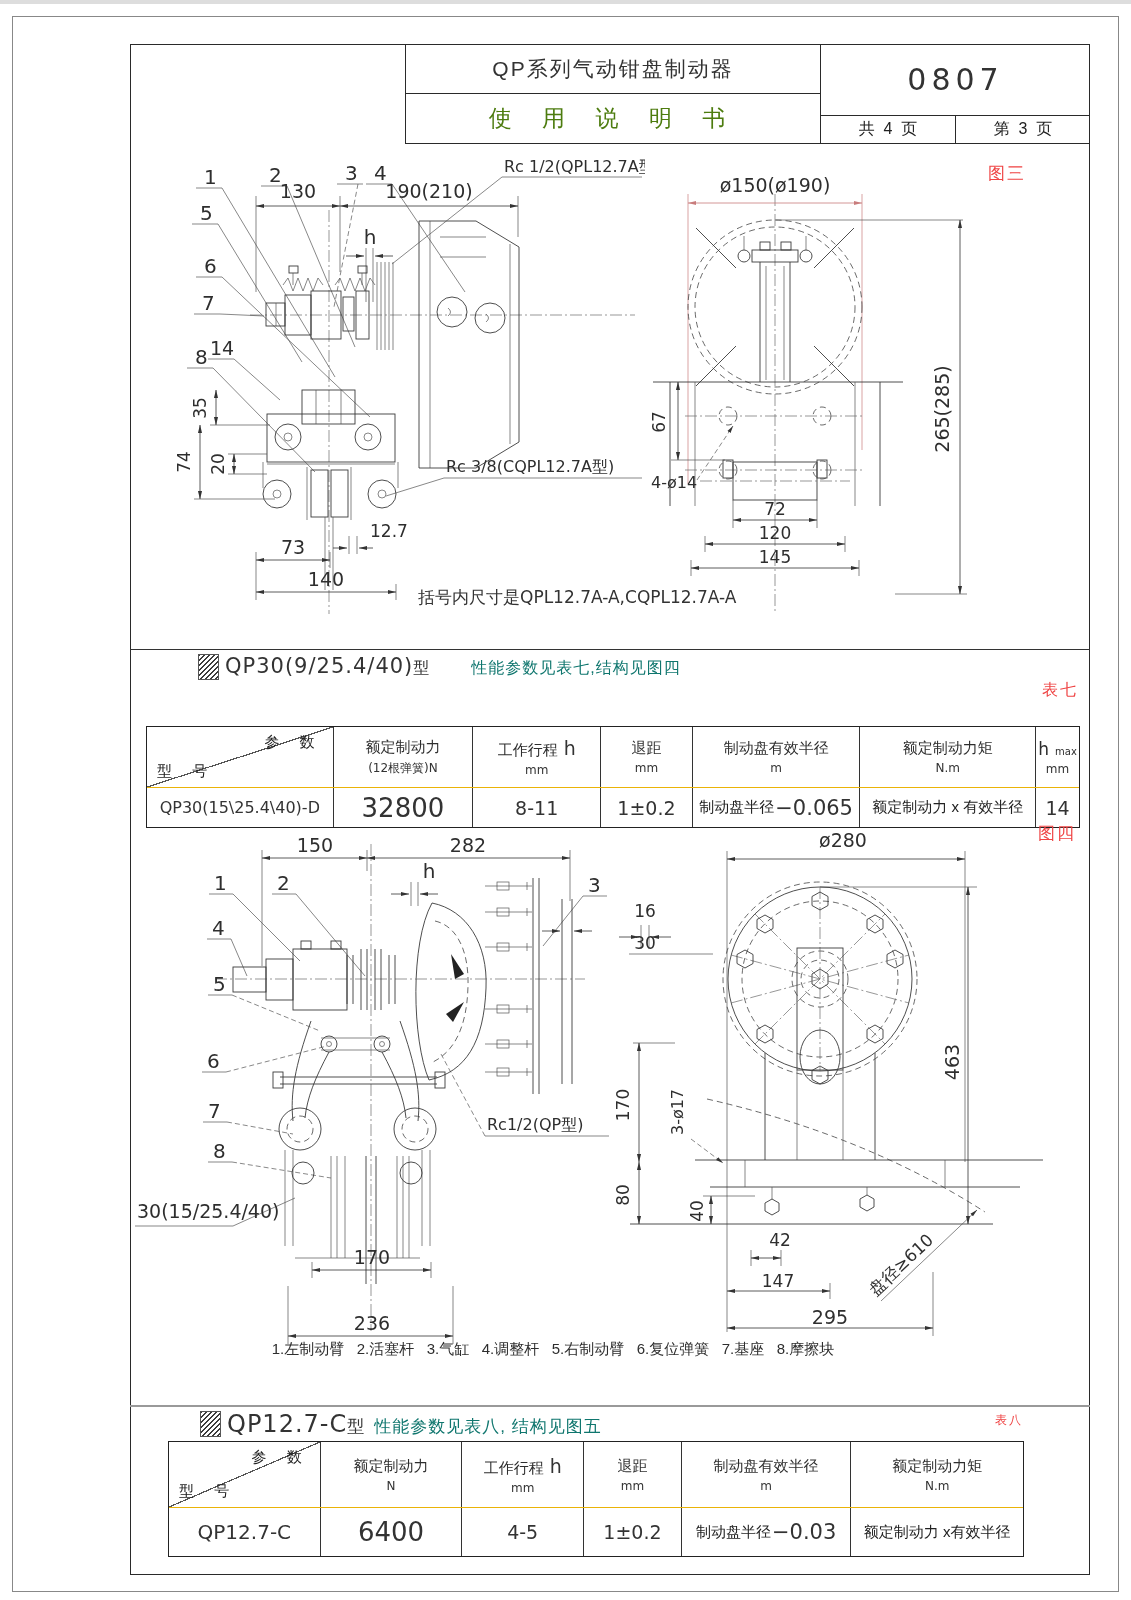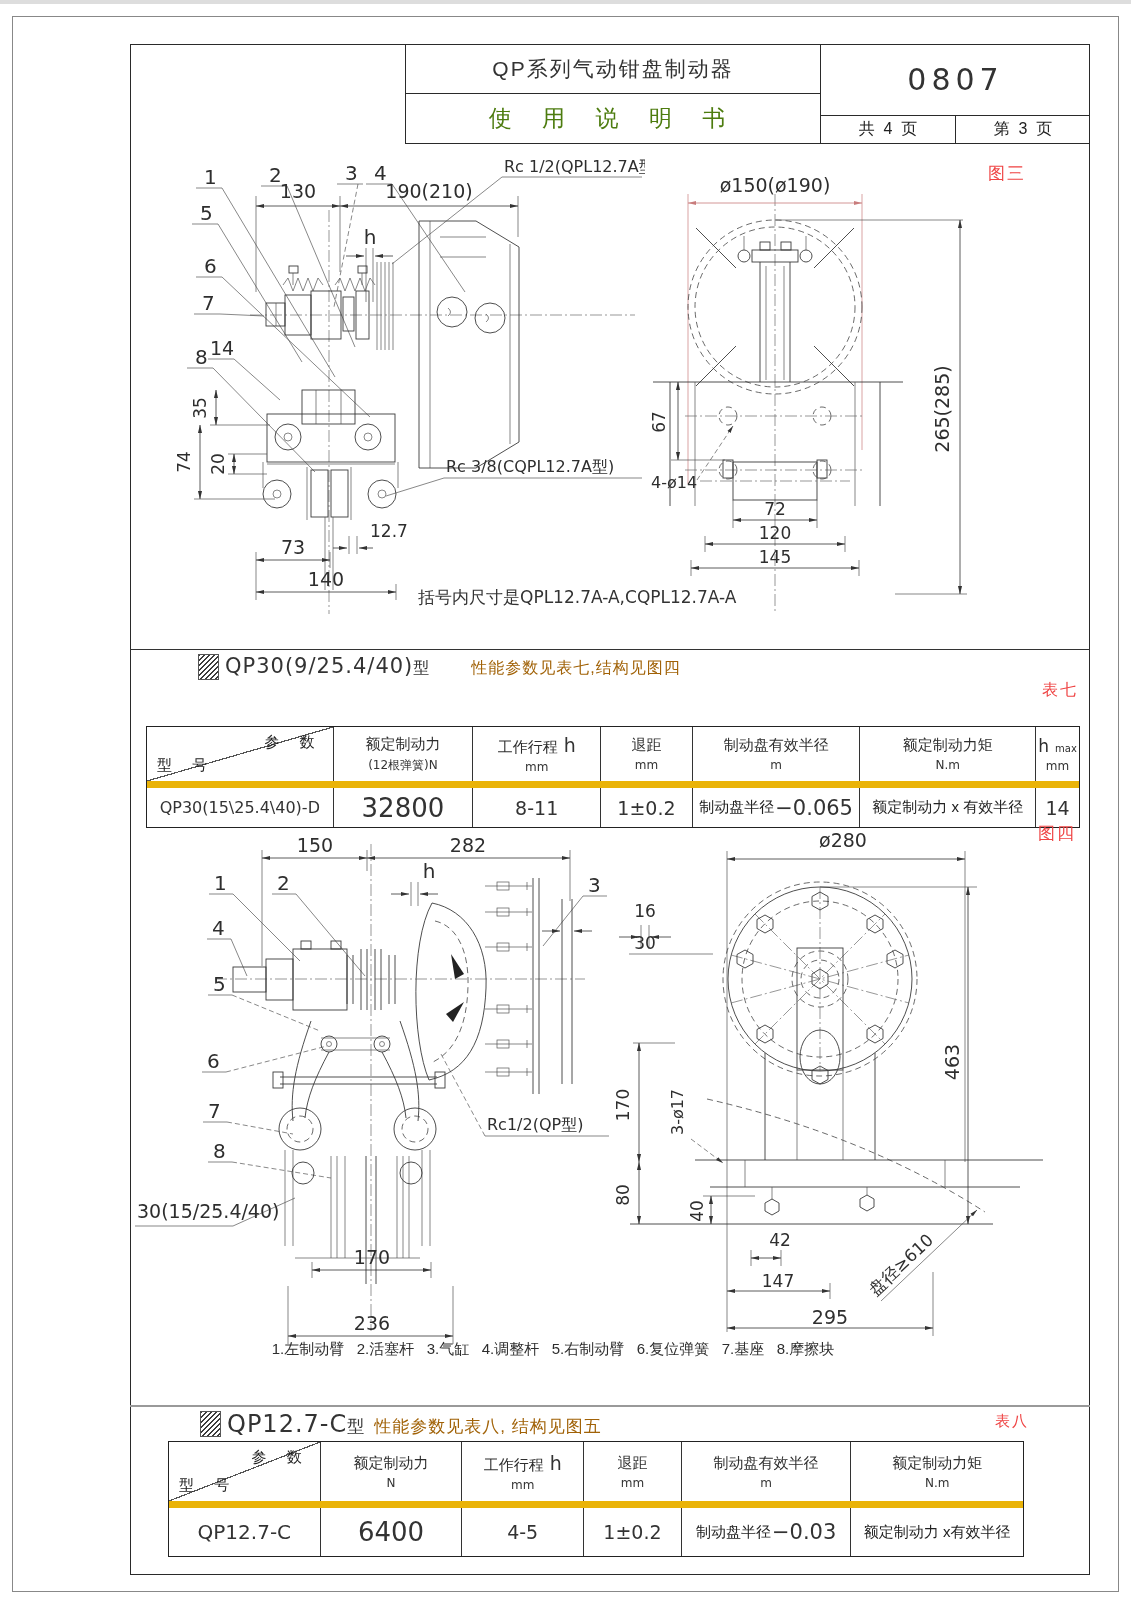--- a/index.html
+++ b/index.html
@@ -30,24 +30,24 @@
   svg text{font-family:"DejaVu Sans",sans-serif;fill:#2e2e2e}.t16{font-size:16px}.t17{font-size:17px}.t19{font-size:19px}.t20{font-size:20px}
   .cap{position:absolute;font-size:17px;color:#ef4444;letter-spacing:2px}
   .note{position:absolute;font-size:17px;color:#333}
   .legend{position:absolute;text-align:center;font-size:15px;color:#2e2e2e;white-space:pre}
   .divider1{position:absolute;left:130px;top:645px;width:960px;border-top:1.5px solid #333}
   .divider2{position:absolute;left:130px;top:1401px;width:960px;border-top:2px solid #999}
   .sec{position:absolute;display:flex;align-items:baseline}
   .hatch-sq{width:21px;height:26px;align-self:center;border:1px solid #555;background:repeating-linear-gradient(135deg,#3c3c3c 0 1px,transparent 1px 3.5px);margin-right:6px}
   .sec-model{font-size:21px;letter-spacing:1px}
   .sec-suffix{font-size:16px;color:#333}
-  .sec-desc{font-size:16px;color:#a16207;margin-left:42px;letter-spacing:1px}
+  .sec-desc{font-size:16px;color:#0f766e;margin-left:42px;letter-spacing:1px}
   
   .tbl{position:absolute;border:1.6px solid #222;display:flex;flex-direction:column;background:#fff}
-  .trh{display:flex;border-bottom:7px solid #eab308}
+  .trh{display:flex;border-bottom:1px solid #eab308}
   .trd{display:flex}
   .td{border-right:1px solid #333;display:flex;flex-direction:column;align-items:center;justify-content:center;position:relative;text-align:center}
   .td:last-child{border-right:none}
   .hm{font-size:15px;color:#2e2e2e;display:flex;align-items:baseline;gap:6px}
   .hs{font-size:12px;margin-top:3px}
   .diag{background:linear-gradient(to bottom right,transparent calc(50% - .6px),#555 calc(50% - .6px),#555 calc(50% + .6px),transparent calc(50% + .6px))}
   .diag .ct{position:absolute;top:6px;right:10px;font-size:15px;letter-spacing:8px}
   .diag .cb{position:absolute;bottom:6px;left:10px;font-size:15px;letter-spacing:8px}
   .v-big{font-size:26px}.v-mid{font-size:19px}.v-model{font-size:16px}
   .radius-cell{display:flex;align-items:center;gap:1px}
@@ -616,21 +616,21 @@
   <div class="legend" style="left:128px;top:1336px;width:850px">1.左制动臂   2.活塞杆   3.气缸   4.调整杆   5.右制动臂   6.复位弹簧   7.基座   8.摩擦块</div>
 
   <div class="divider2"></div>
 
   <div class="sec" style="left:200px;top:1406px">
     <div class="hatch-sq"></div>
     <span class="sec-model cad" style="font-size:24px">QP12.7-C</span>
     <span class="sec-suffix" style="font-size:17px">型</span>
     <span class="sec-desc" style="margin-left:10px;font-size:17px">性能参数见表八, 结构见图五</span>
   </div>
-  <div class="cap" style="left:995px;top:1408px;font-size:15px">表八</div>
+  <div class="cap" style="left:995px;top:1408px;font-size:12px">表八</div>
 
   <div class="tbl" style="left:168px;top:1437px;width:856px;height:116px">
     <div class="trh" style="height:66px">
       <div class="td diag" style="width:152px">
         <span class="ct">参 数</span>
         <span class="cb">型 号</span>
       </div>
       <div class="td" style="width:142px">
         <div class="hm">
             <span>额定制动力</span>

